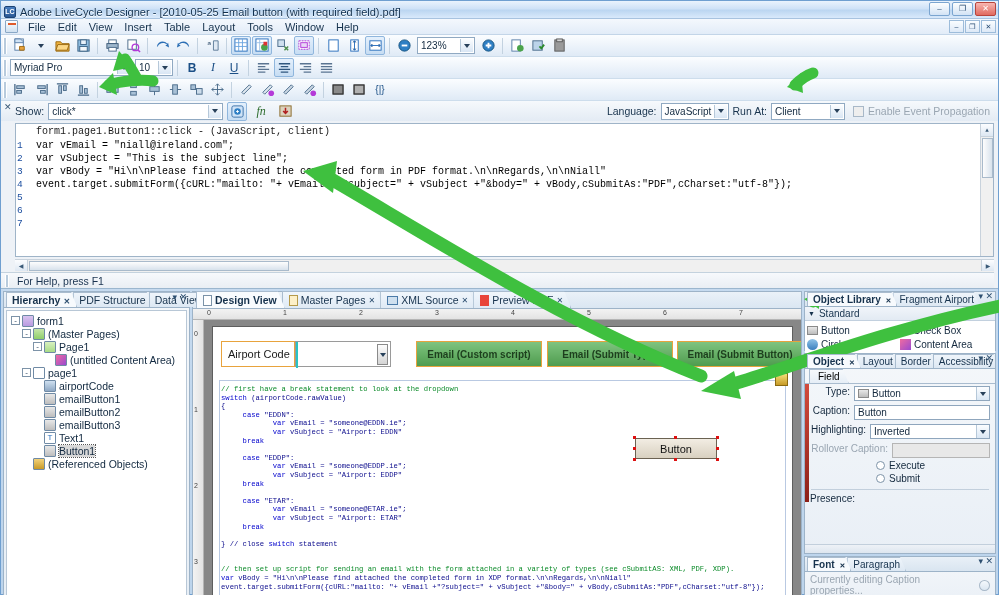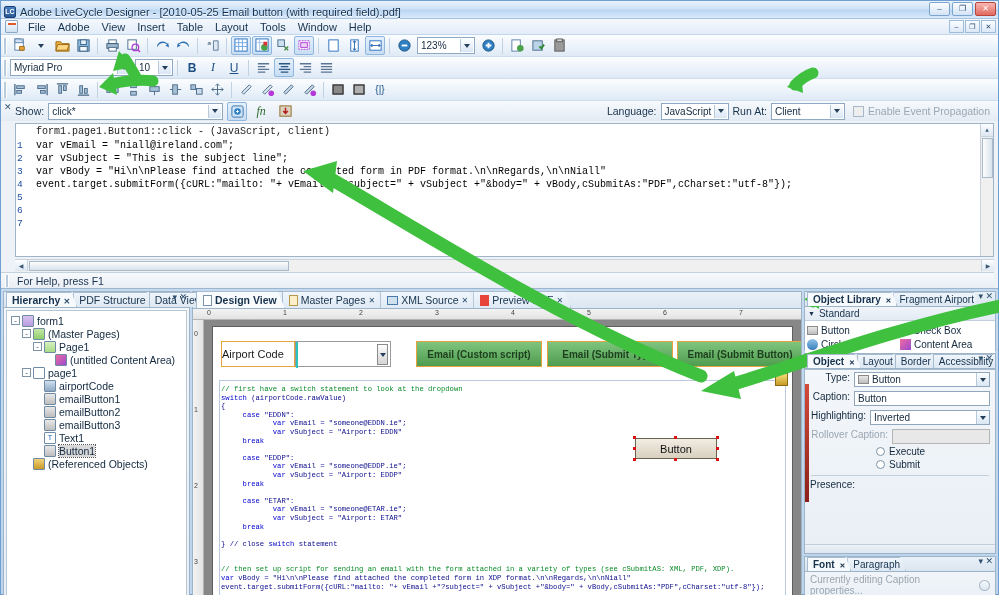--- a/index.html
+++ b/index.html
@@ -206,21 +206,21 @@
   .ruler-h { height:11px; background:linear-gradient(180deg,#f3f3f3,#e3e3e3);
     border-bottom:1px solid #b5b5b5; position:relative; font-size:7px; color:#444;}
   .ruler-v { width:11px; background:linear-gradient(90deg,#f3f3f3,#e3e3e3);
     border-right:1px solid #b5b5b5; position:relative; font-size:7px; color:#444;}
   .canvas-wrap{flex:1;display:flex;overflow:hidden;}
   .canvas{flex:1;background:#878787;padding:6px 8px;overflow:hidden;position:relative;}
   .page{background:#fff;border:1px solid #5e5e5e;height:100%;position:relative;padding:6px;}
   .field-box{
     border:1px solid #e8a33d; background:#fff;
     display:flex; align-items:center; font-size:11px; color:#1a1a1a;
-    position:absolute;
+    padding-left:6px; position:absolute;
   }
   .grn-btn{
     background: linear-gradient(180deg,#7fc47f,#4f9c4f);
     border:1px solid #e8a33d; color:#1d3f1d; font-weight:bold;
     font-size:10px; display:flex;align-items:center;justify-content:center;
     position:absolute; text-align:center;
   }
   .sel-btn{
     background: linear-gradient(180deg,#f2ede3,#d8d0c0);
     border:1px solid #6b6252; color:#111; font-size:11px;
@@ -282,21 +282,21 @@
     <div class="win-btns">
       <div class="win-btn">–</div>
       <div class="win-btn">❐</div>
       <div class="win-btn close">✕</div>
     </div>
   </div>
 
   <div class="menubar">
     <div class="doc-ico"></div>
     <div class="mi">File</div>
-    <div class="mi">Adobe</div>
+    <div class="mi">Edit</div>
     <div class="mi">View</div>
     <div class="mi">Insert</div>
     <div class="mi">Table</div>
     <div class="mi">Layout</div>
     <div class="mi">Tools</div>
     <div class="mi">Window</div>
     <div class="mi">Help</div>
     <div class="win-btns2">
       <div class="win-btn2">–</div>
       <div class="win-btn2">❐</div>
@@ -819,21 +819,21 @@
               <span>Email (Custom script)</span>
             </div>
             <div class="grn-btn" style="left:334px;top:14px;width:126px;height:26px;">
               <span>Email (Submit Type)</span>
             </div>
             <div class="grn-btn" style="left:464px;top:14px;width:126px;height:26px;">
               <span>Email (Submit Button)</span>
             </div>
 
             <div style="position:absolute;left:6px;top:53px;right:6px;bottom:2px;border:1px solid #b9c9e2;"></div>
-            <div class="codeblk" style="top:58px;"><span class="cmt">// first have a switch statement to look at the dropdown</span>
+            <div class="codeblk" style="top:58px;"><span class="cmt">// first have a break statement to look at the dropdown</span>
 <span class="kw2">switch</span> (airportCode.rawValue)
 {
      <span class="kw2">case</span> "EDDN":
             <span class="kw2">var</span> vEmail = "someone@EDDN.ie";
             <span class="kw2">var</span> vSubject = "Airport: EDDN"
      <span class="kw2">break</span>
 
      <span class="kw2">case</span> "EDDP":
             <span class="kw2">var</span> vEmail = "someone@EDDP.ie";
             <span class="kw2">var</span> vSubject = "Airport: EDDP"
@@ -920,20 +920,25 @@
           </div>
           <div class="rtab">
             <span>Border</span>
           </div>
           <div class="rtab">
             <span>Accessibility</span>
           </div>
           <div class="panel-top-btns" style="top:-1px;">▾ ✕</div>
         </div>
 
+        <div class="subtabrow">
+          <div class="subtab">
+            <span>Field</span>
+          </div>
+        </div>
         <div style="height:1px;background:#a9bccf;margin:0;"></div>
 
         <div class="frow">
           <span class="fl" style="width:40px;">Type:</span>
           <span class="fctl">
             <span style="width:11px;height:9px;background:linear-gradient(180deg,#e8e8e8,#bdbdbd);border:1px solid #8a8a8a;display:inline-block;margin-right:3px;"></span>
             <span>Button</span>
             <span class="arw2">
                 <span class="caret"></span>
               </span>

